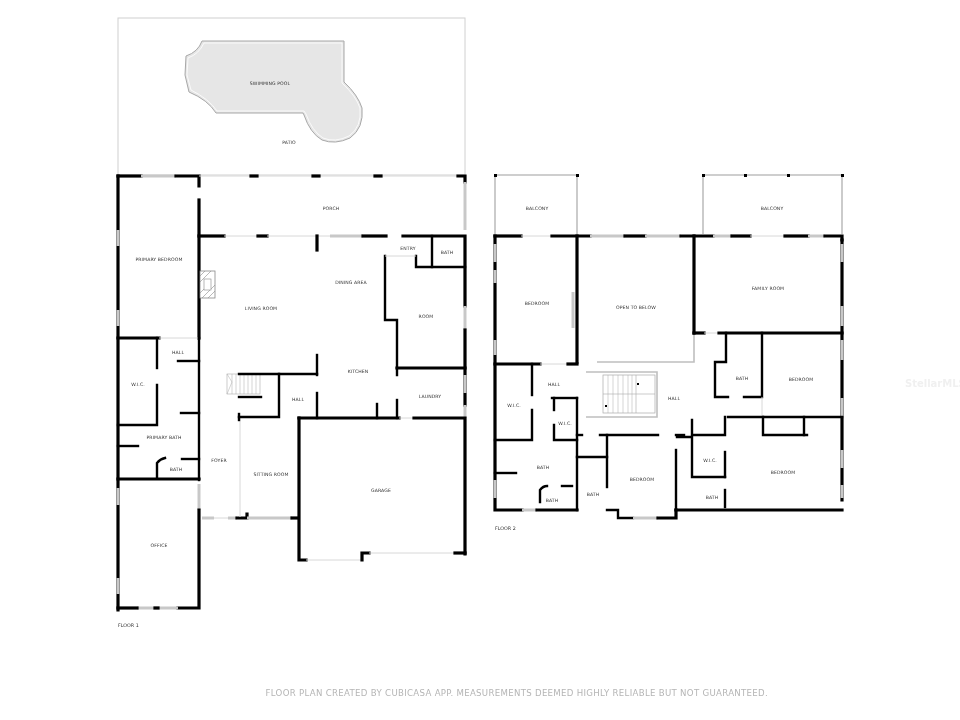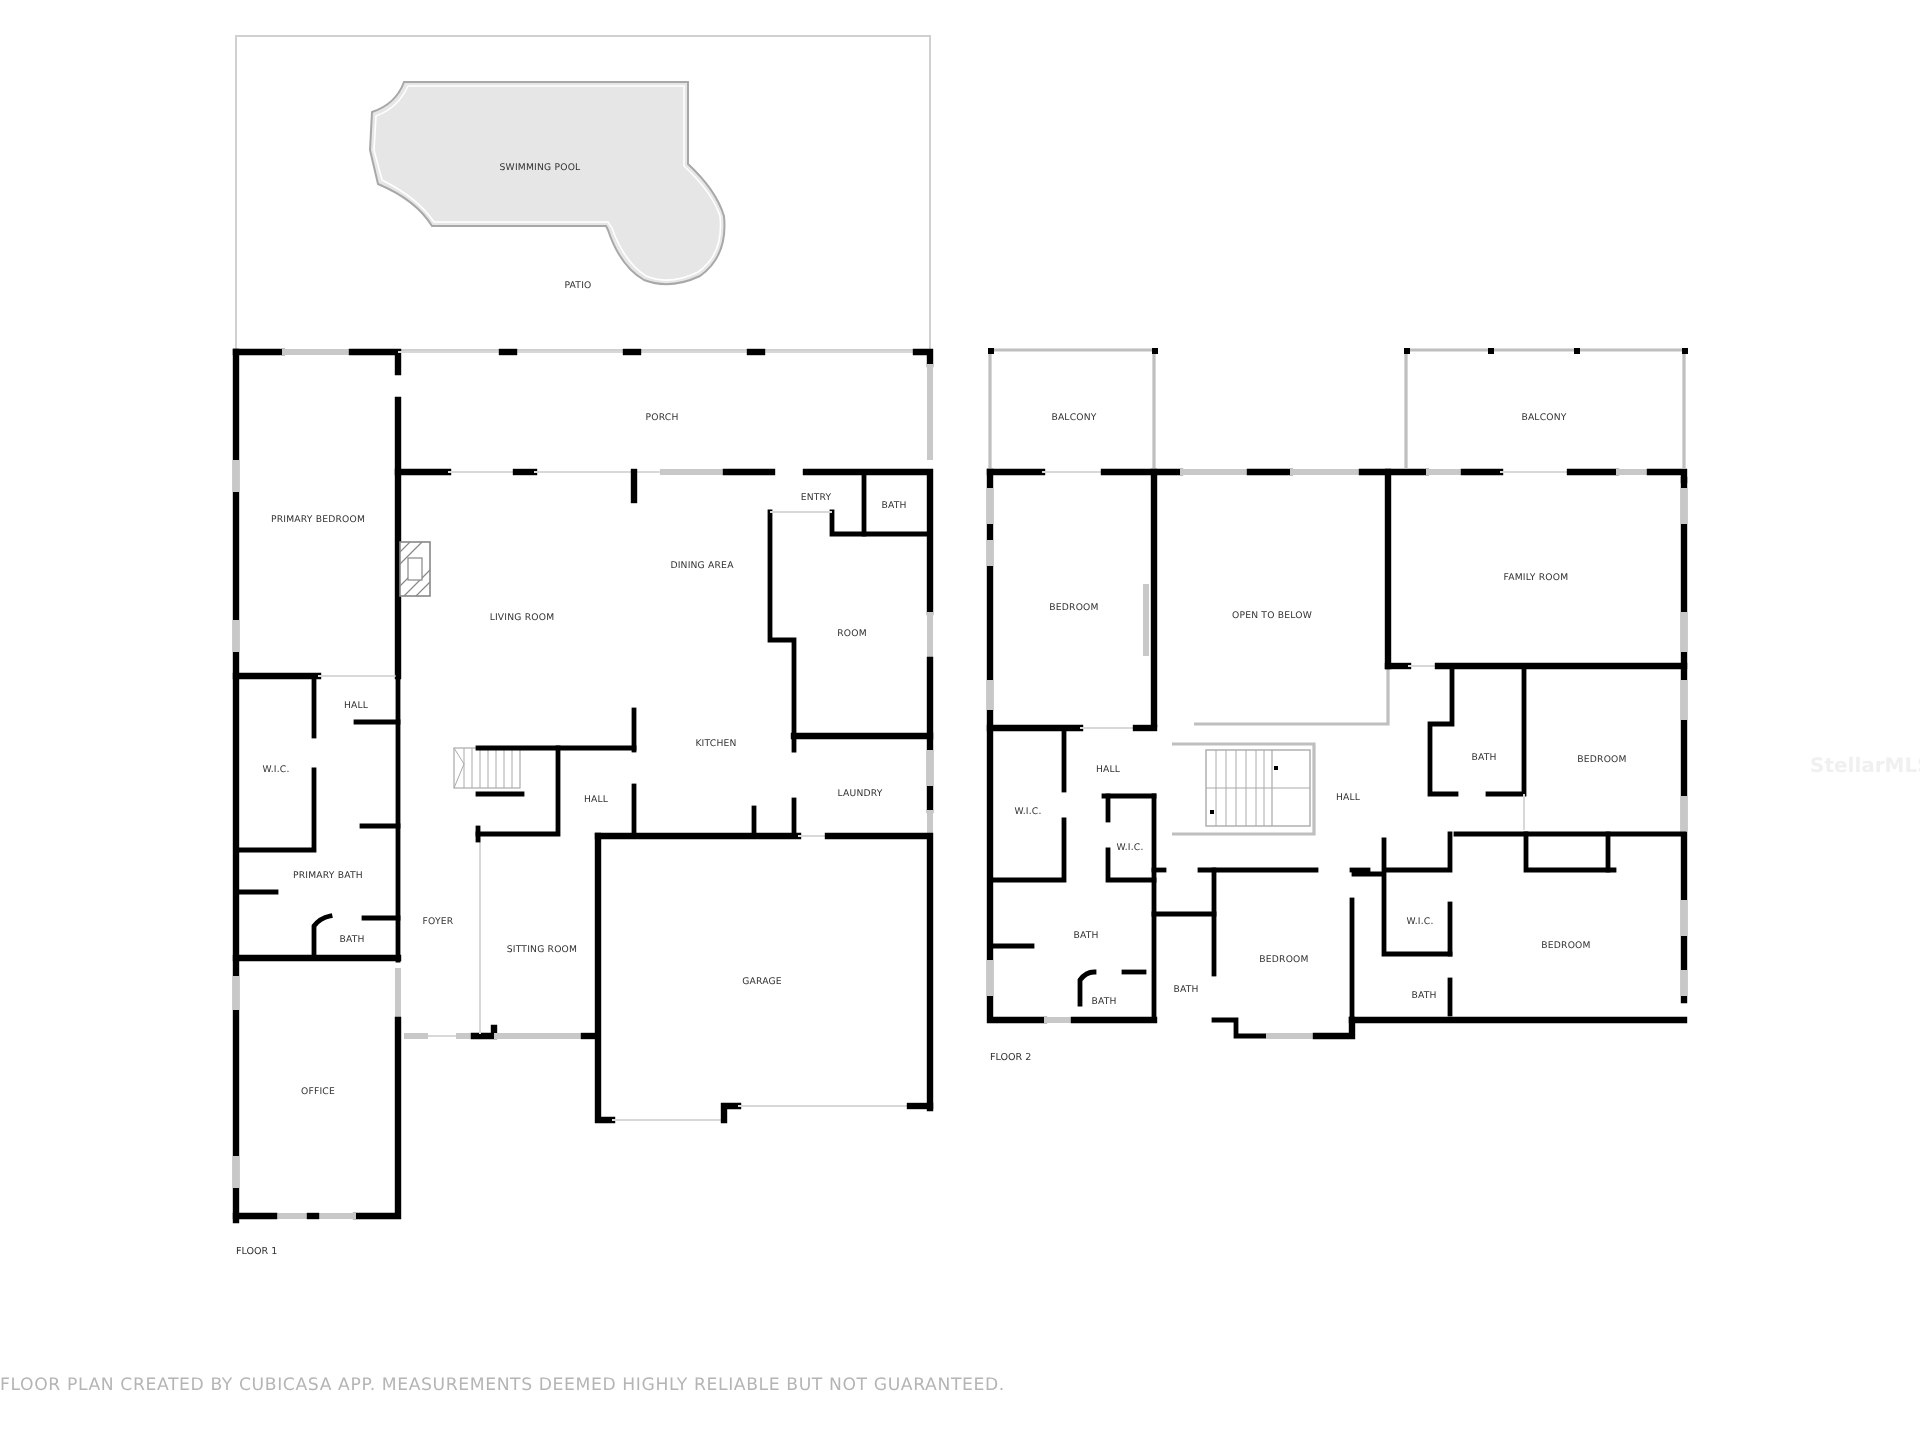--- a/index.html
+++ b/index.html
@@ -5,21 +5,21 @@
   html, body { margin:0; padding:0; background:#ffffff; }
   body { width:960px; height:720px; position:relative; overflow:hidden; font-family:"DejaVu Sans", sans-serif; }
   #plan { position:absolute; left:0; top:0; width:960px; height:720px; }
   .lbl { font-family:"DejaVu Sans", sans-serif; font-size:4.6px; fill:#333333; letter-spacing:0.1px; }
   .floorlbl { font-family:"DejaVu Sans", sans-serif; font-size:4.8px; fill:#333333; }
   .wall { stroke:#000000; stroke-width:3.2; fill:none; stroke-linecap:square; }
   .thin { stroke:#000000; stroke-width:2.4; fill:none; stroke-linecap:square; }
   .win { stroke:#c8c8c8; stroke-width:3; fill:none; }
   .open { stroke:#d8d8d8; stroke-width:1; fill:none; }
   .rail { stroke:#bfbfbf; stroke-width:1.6; fill:none; }
-  .footer { position:absolute; left:0; width:768px; top:688px; text-align:left;
+  .footer { position:absolute; left:0; width:768px; top:688px; text-align:right;
             font-family:"DejaVu Sans", sans-serif; font-size:8.6px; color:#b5b5b5; letter-spacing:0.3px; }
   .watermark { position:absolute; left:905px; top:378px; font-family:"DejaVu Sans", sans-serif;
                font-size:10px; color:#f0f0f0; font-weight:bold; }
 </style>
 </head>
 <body>
 
 <svg id="plan" viewBox="0 0 960 720" xmlns="http://www.w3.org/2000/svg">
 
   <g>

